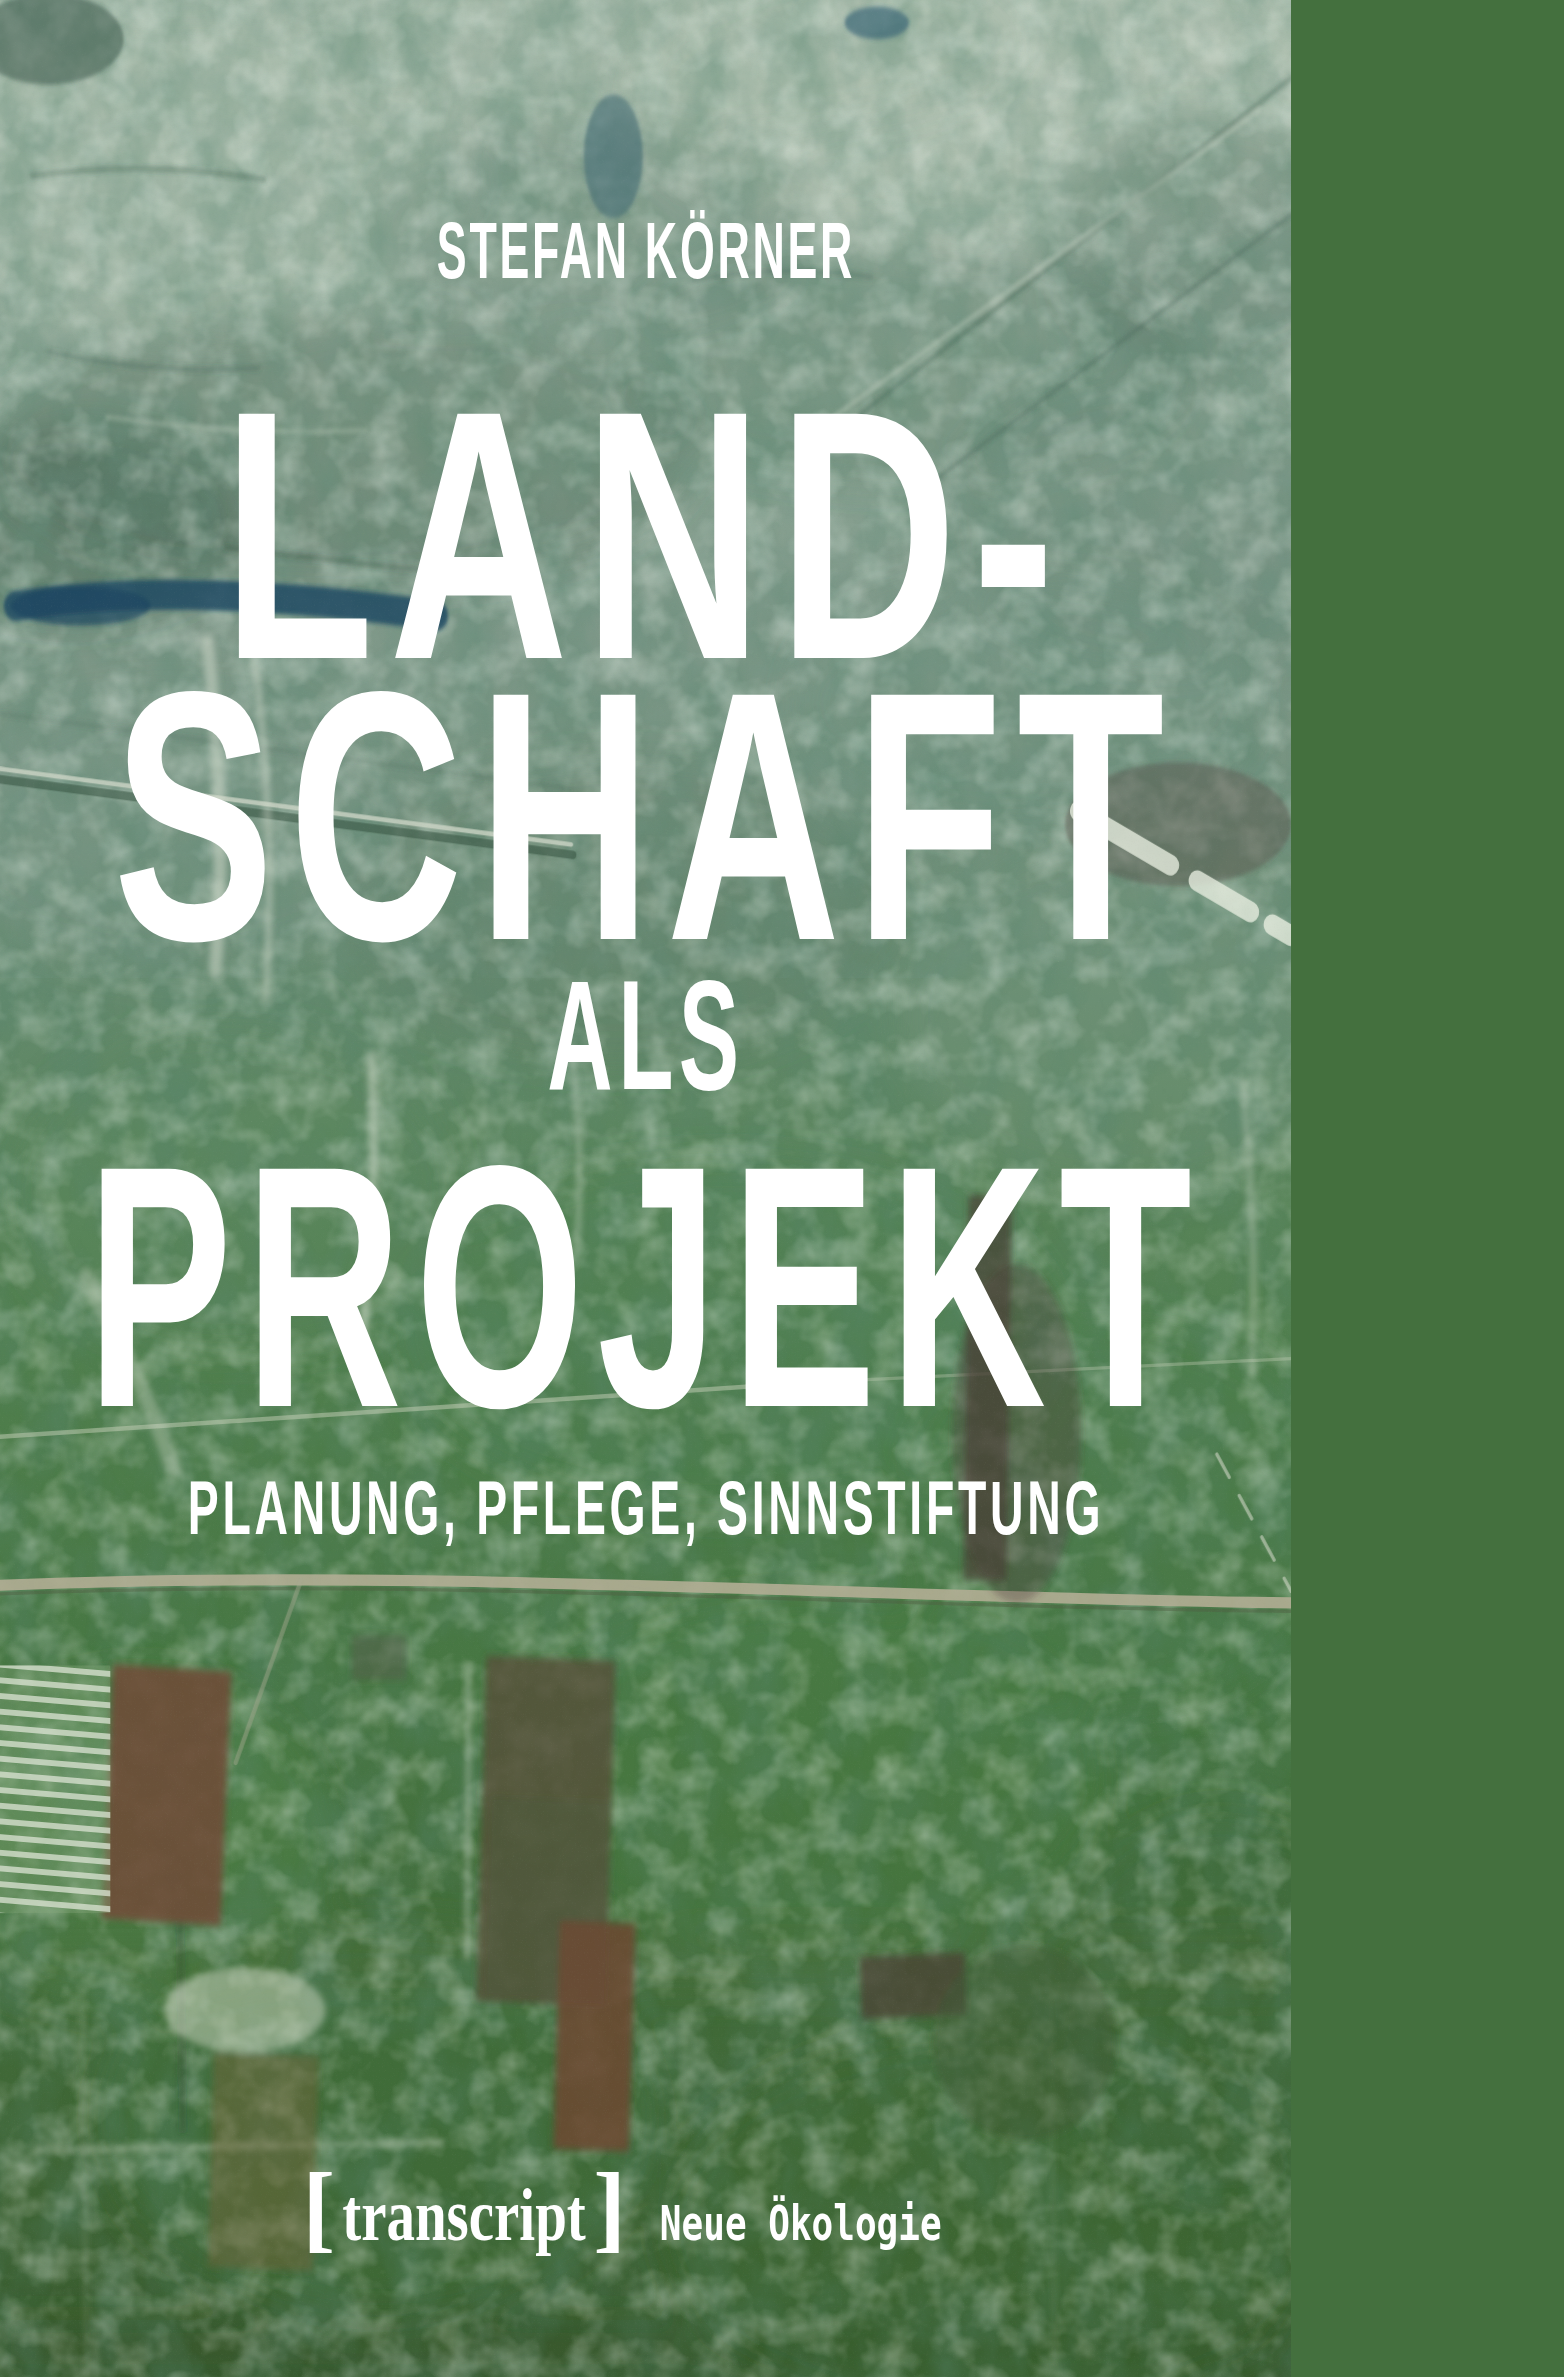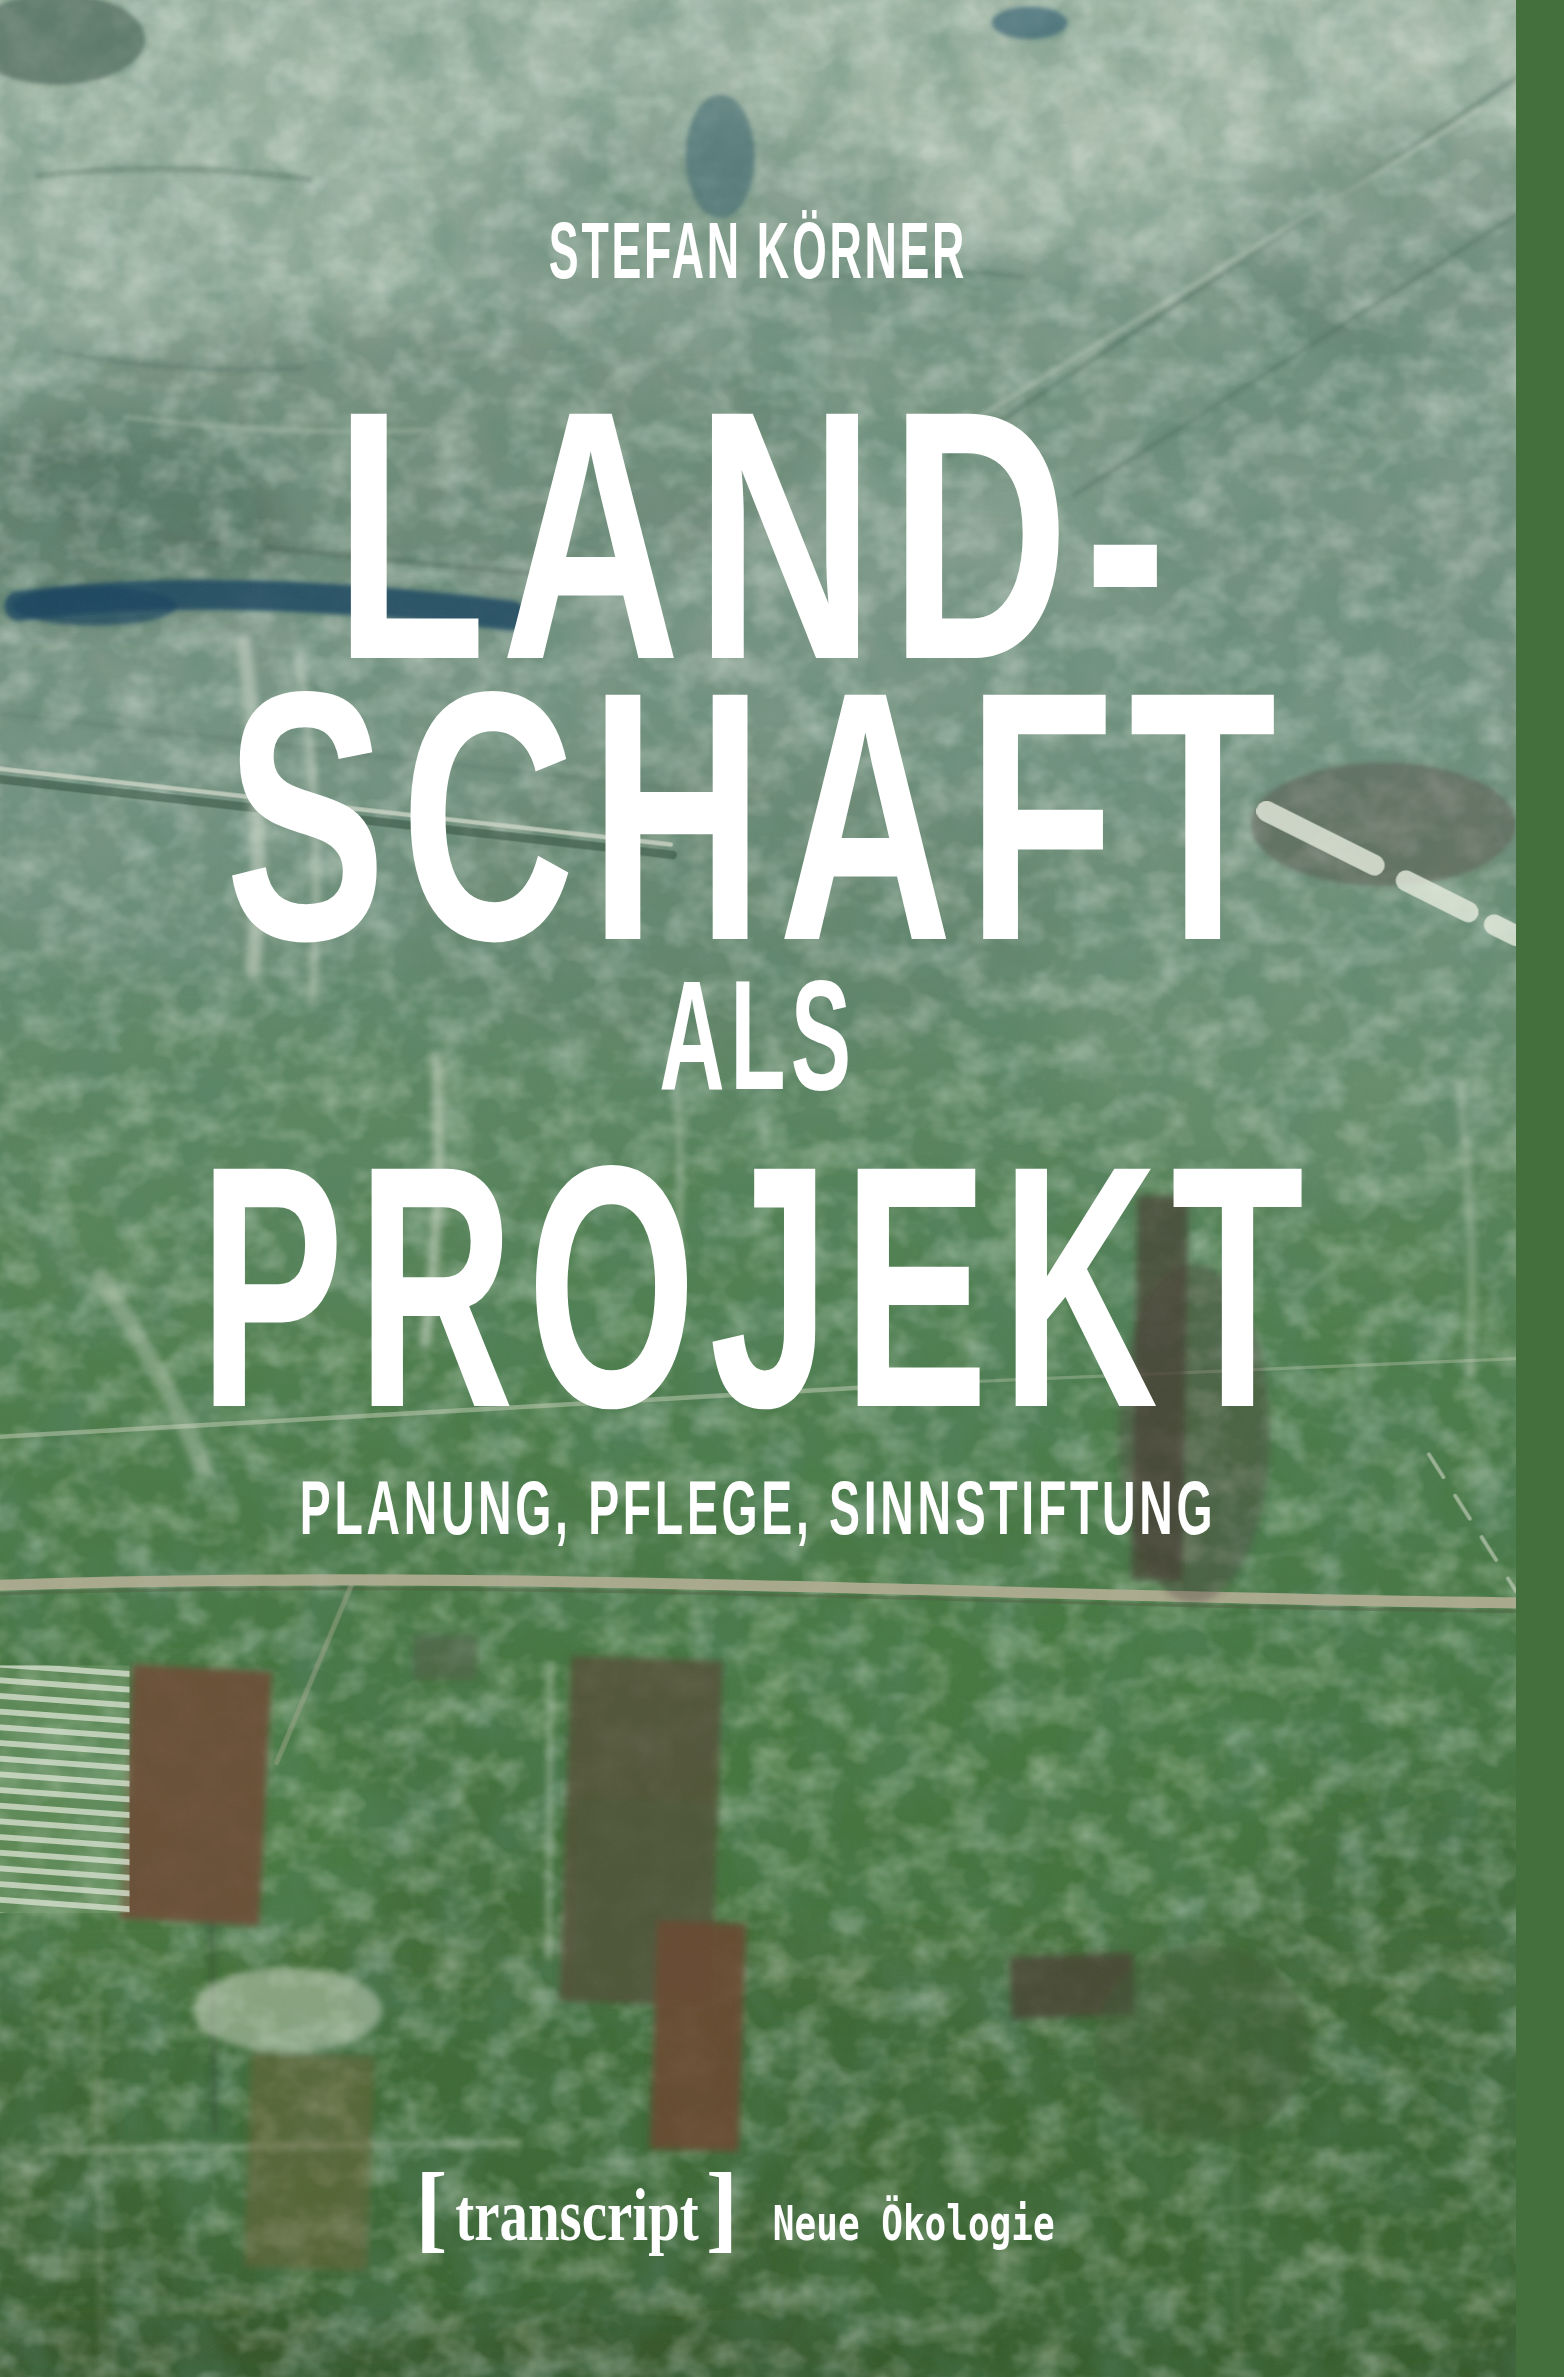--- a/index.html
+++ b/index.html
@@ -1,17 +1,17 @@
 <!DOCTYPE html>
 <html style="font-size:10.4px"><head>
 <meta charset="utf-8">
 <style>
   html,body{margin:0;padding:0;}
   body{width:1564px;height:2377px;overflow:hidden;background:#44703e;position:relative;}
-  .cover{position:absolute;inset:0;width:1476px;height:2377px;font-family:"Liberation Sans",sans-serif;padding-left:40px;}
+  .cover{position:absolute;inset:0;width:1291px;height:2377px;font-family:"Liberation Sans",sans-serif;}
   .bg{position:absolute;left:0;top:0;width:100%;height:100%;display:block;}
   .line{
     position:absolute;left:50%;color:#ffffff;font-weight:700;line-height:1;
     white-space:nowrap;transform-origin:50% 50%;
   }
   .author{top:211px;font-size:80px;letter-spacing:0.06em;transform:translateX(-50%) scaleX(0.56);}
   .t1{top:358px;font-size:355px;letter-spacing:0.06em;transform:translateX(-50%) scaleX(0.70);}
   .t2{top:639px;font-size:355px;letter-spacing:0.06em;transform:translateX(-50%) scaleX(0.68);}
   .t3{top:957px;font-size:156px;letter-spacing:0.06em;transform:translateX(-50%) scaleX(0.58);}
   .t4{top:1114px;font-size:345px;letter-spacing:0.06em;transform:translateX(-50%) scaleX(0.63);}

